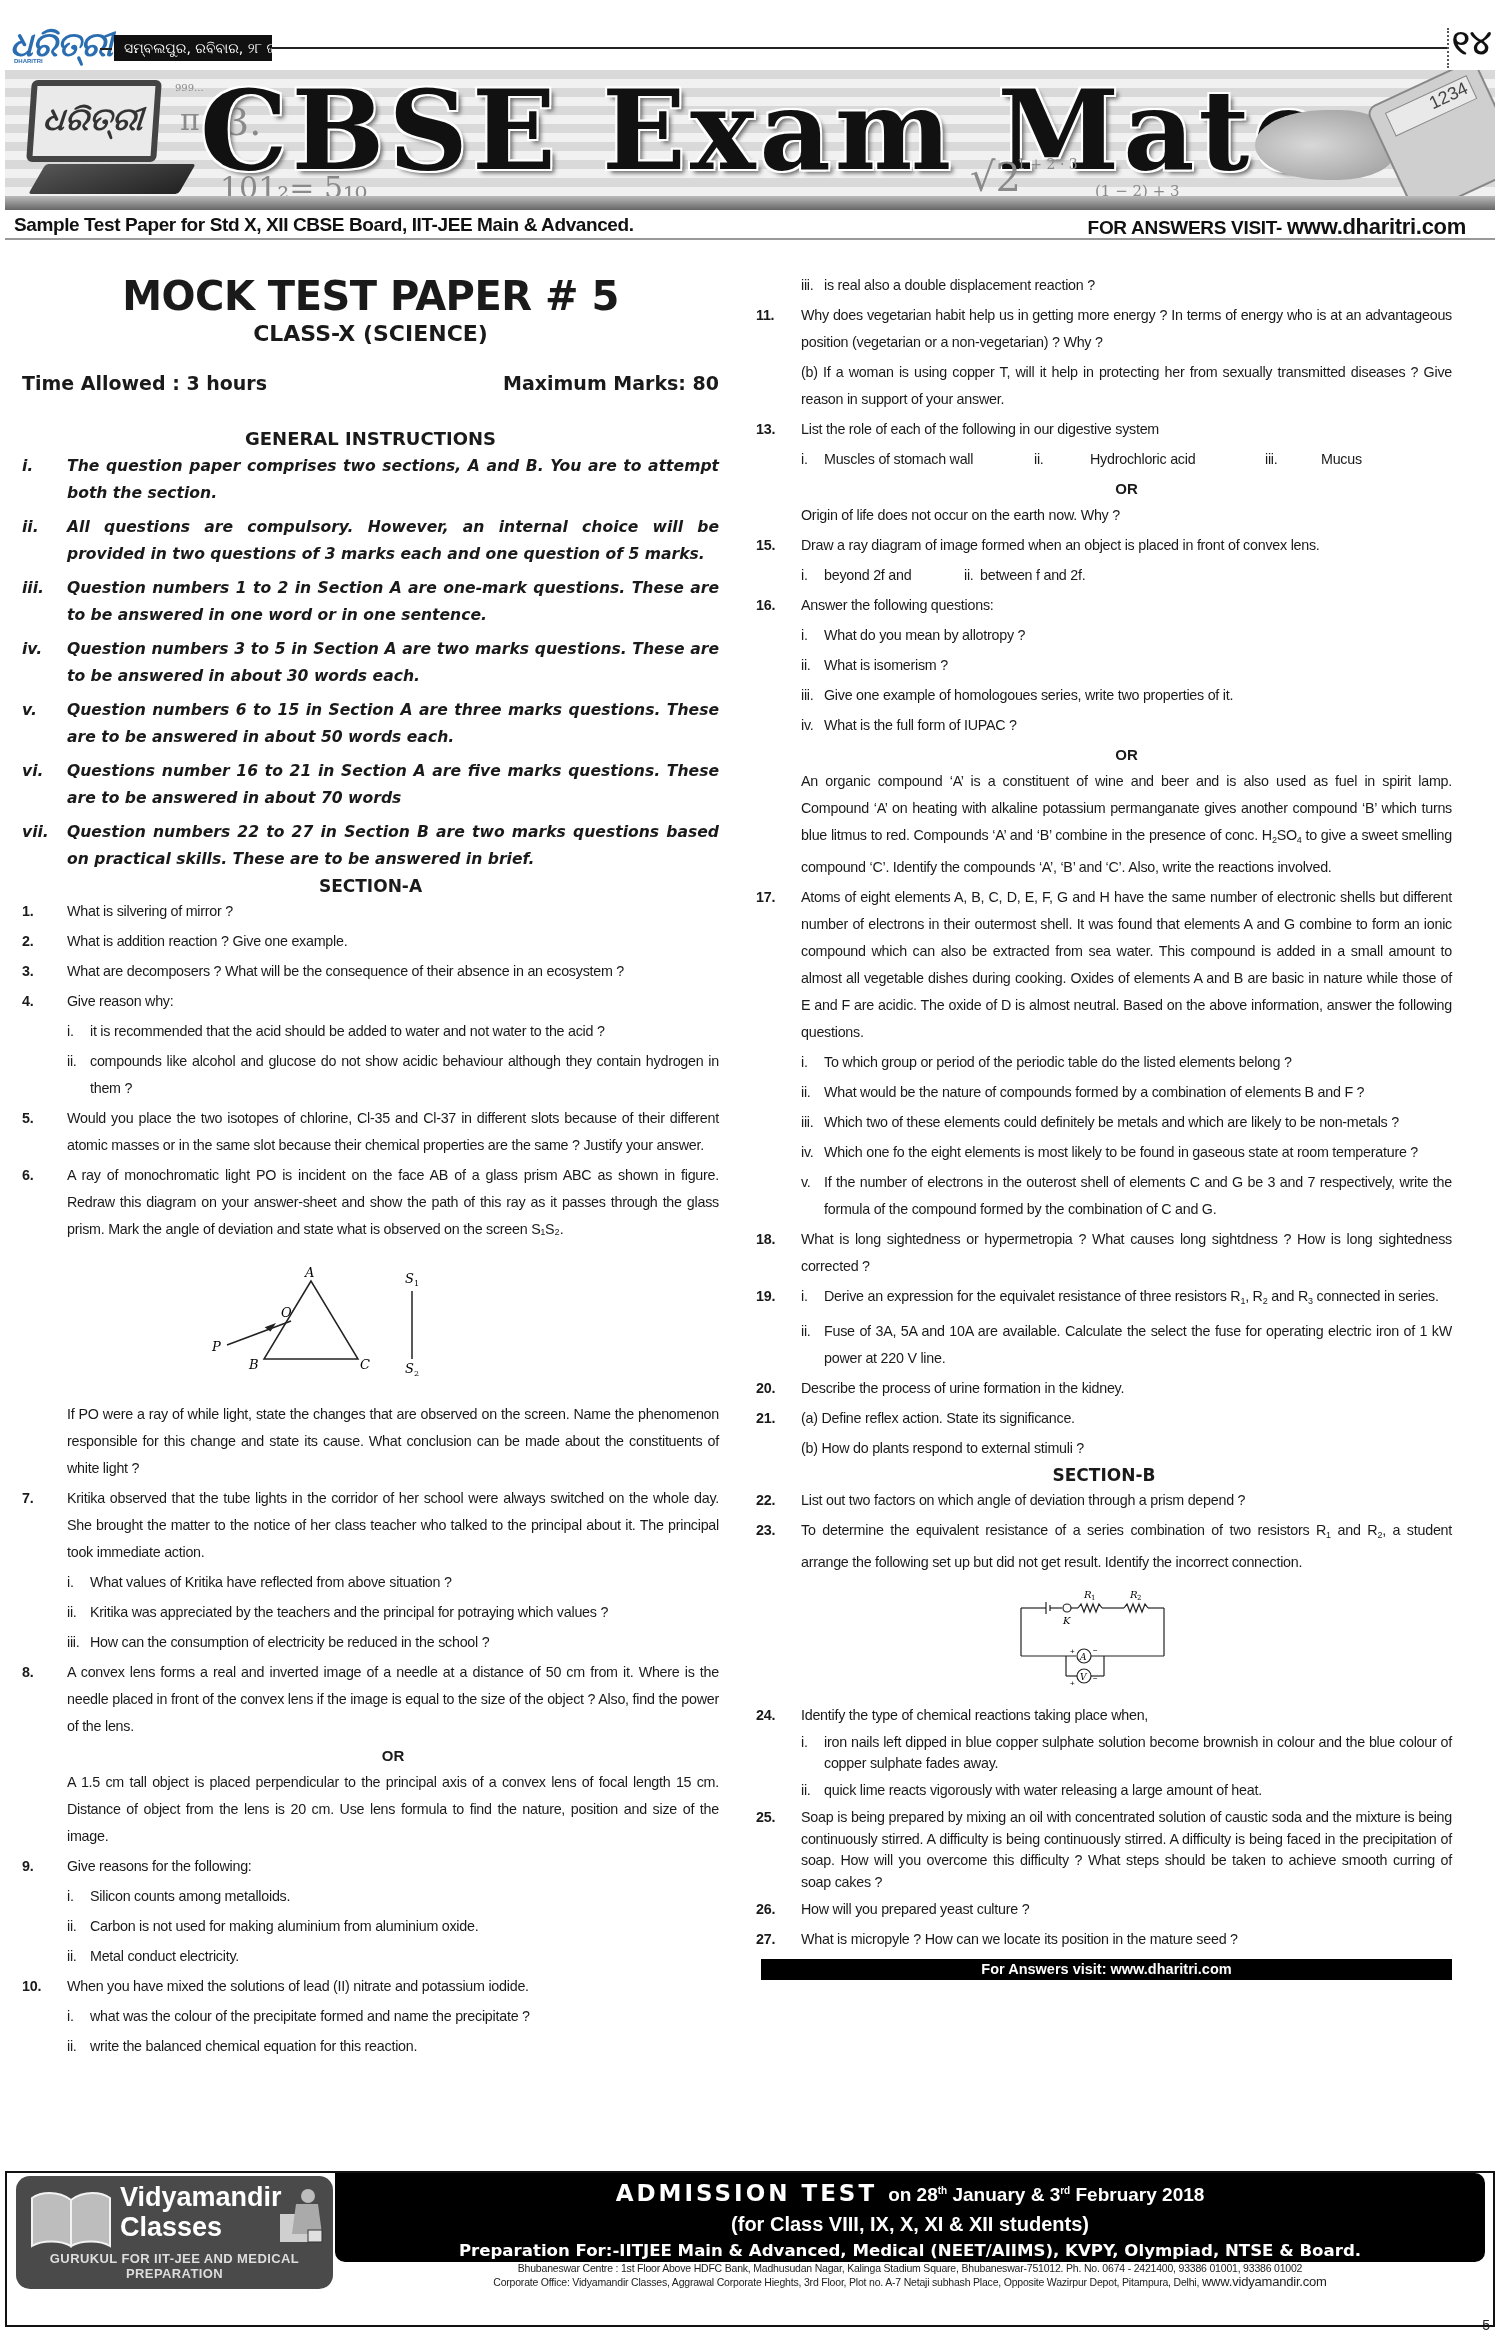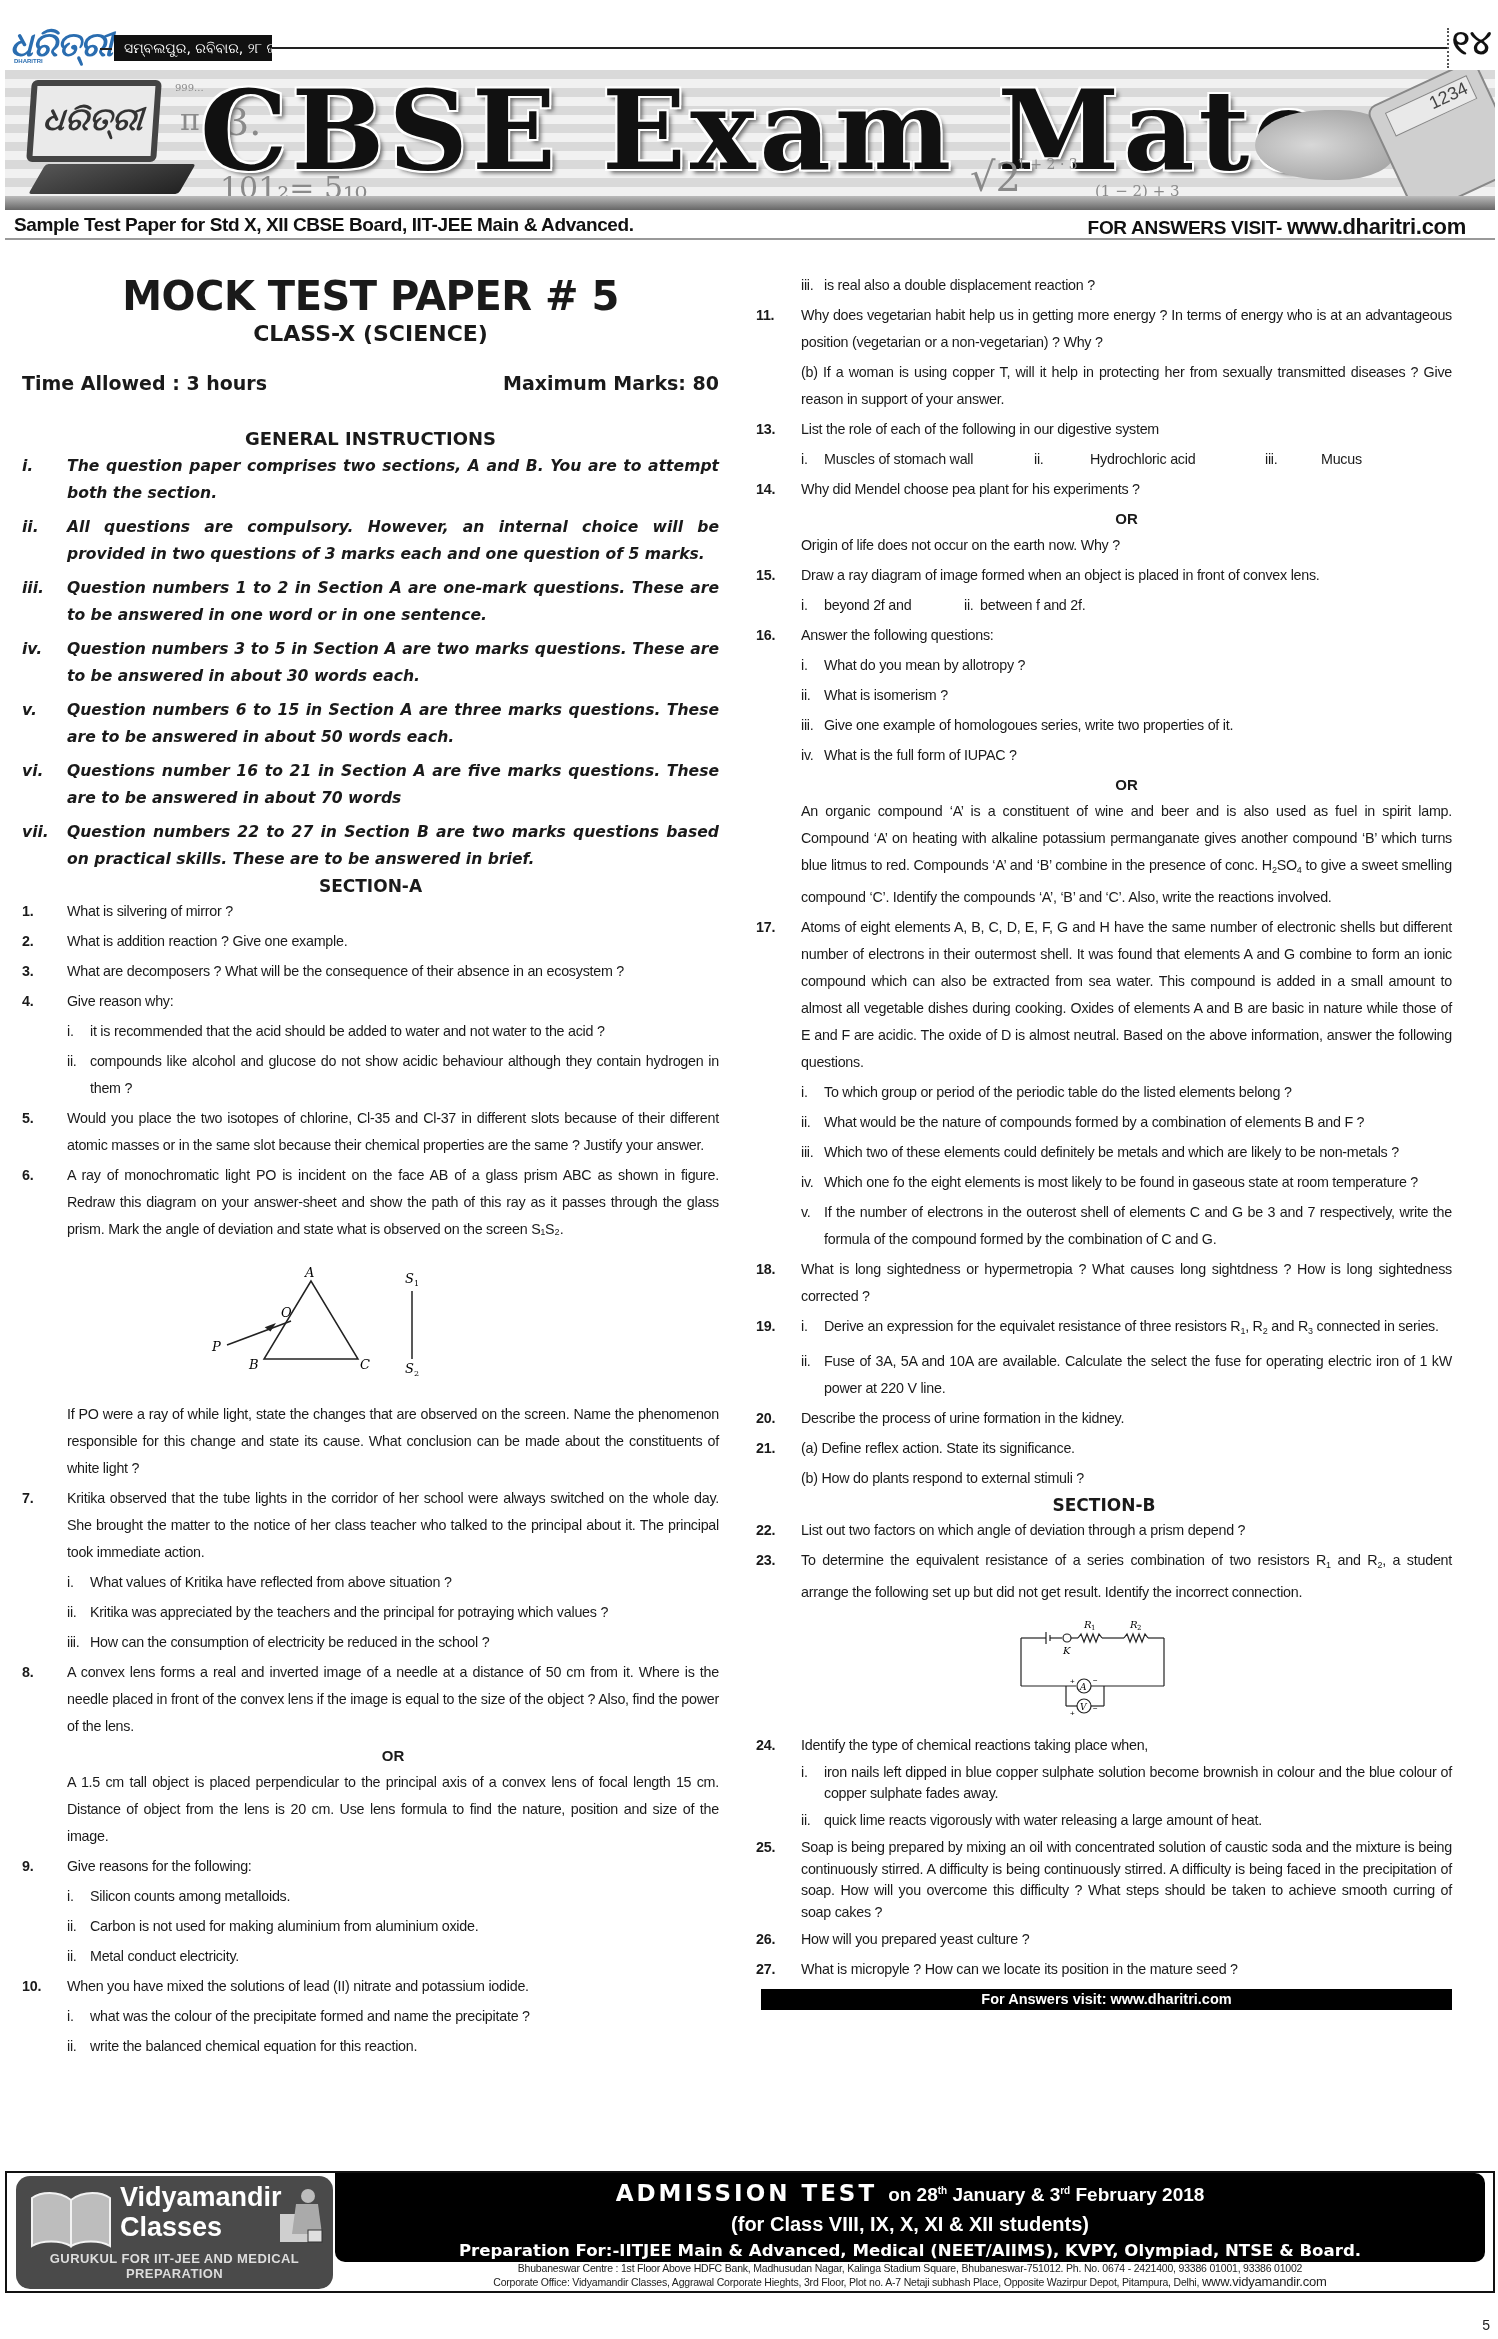--- a/index.html
+++ b/index.html
@@ -64,21 +64,21 @@
 
   .inline-row { display: flex; margin-left: 45px; font-size: 14.3px; line-height: 27px; letter-spacing: -0.25px; margin-bottom: 3px; }
   .inline-row span { display: inline-block; }
 
   .diagram-prism { display: block; margin: 18px 0 10px 175px; }
   .diagram-circuit { display: block; margin: 12px 0 14px 250px; }
 
   .answers-bar { background: #000; color: #fff; font-weight: bold; font-size: 14.5px; text-align: center; line-height: 21px; margin-top: 6px; margin-left: 5px; margin-right: 0; }
 
   
-  .ad { position: absolute; left: 5px; top: 2171px; width: 1490px; height: 122px; border: 2px solid #111; background: #fff; }
+  .ad { position: absolute; left: 5px; top: 2171px; width: 1490px; height: 156px; border: 2px solid #111; background: #fff; }
   .ad-left { position: absolute; left: 9px; top: 3px; width: 317px; height: 113px; background: #4a4a4a; border-radius: 14px; }
   .book { position: absolute; left: 14px; top: 14px; width: 82px; height: 58px; }
   .vm-name { position: absolute; left: 104px; top: 6px; color: #fff; font-weight: bold; font-size: 27px; line-height: 30px; }
   .vm-person { position: absolute; left: 262px; top: 10px; width: 48px; height: 62px; }
   .vm-tag { position: absolute; left: 0; right: 0; bottom: 8px; text-align: center; color: #ddd; font-weight: bold; font-size: 13px; letter-spacing: 0.4px; }
   .ad-right { position: absolute; left: 328px; top: 0; width: 1150px; }
   .ad-black { background: #000; color: #fff; border-radius: 0 10px 10px 10px; height: 89px; padding-top: 2px; text-align: center; }
   .ad-title { font-family: "DejaVu Sans", sans-serif; font-weight: bold; font-size: 23px; letter-spacing: 3px; line-height: 32px; }
   .ad-title small { font-family: "Liberation Sans", sans-serif; font-size: 19px; letter-spacing: 0; }
   .ad-title sup { font-size: 10px; }
@@ -299,24 +299,20 @@
     </div>
   <div class="inline-row">
     <span style="width:23px">i.</span>
       <span style="width:210px">Muscles of stomach wall</span>
     <span style="width:56px">ii.</span>
       <span style="width:175px">Hydrochloric acid</span>
     <span style="width:56px">iii.</span>
       <span>Mucus</span>
   </div>
 
-  <div class="q">
-      <span class="qn">14.</span>
-      <span class="qt">Why did Mendel choose pea plant for his experiments ?</span>
-    </div>
   <div class="or">OR</div>
   <div class="plain">Origin of life does not occur on the earth now. Why ?</div>
 
   <div class="q">
       <span class="qn">15.</span>
       <span class="qt">Draw a ray diagram of image formed when an object is placed in front of convex lens.</span>
     </div>
   <div class="inline-row">
     <span style="width:23px">i.</span>
       <span style="width:140px">beyond 2f and</span>

